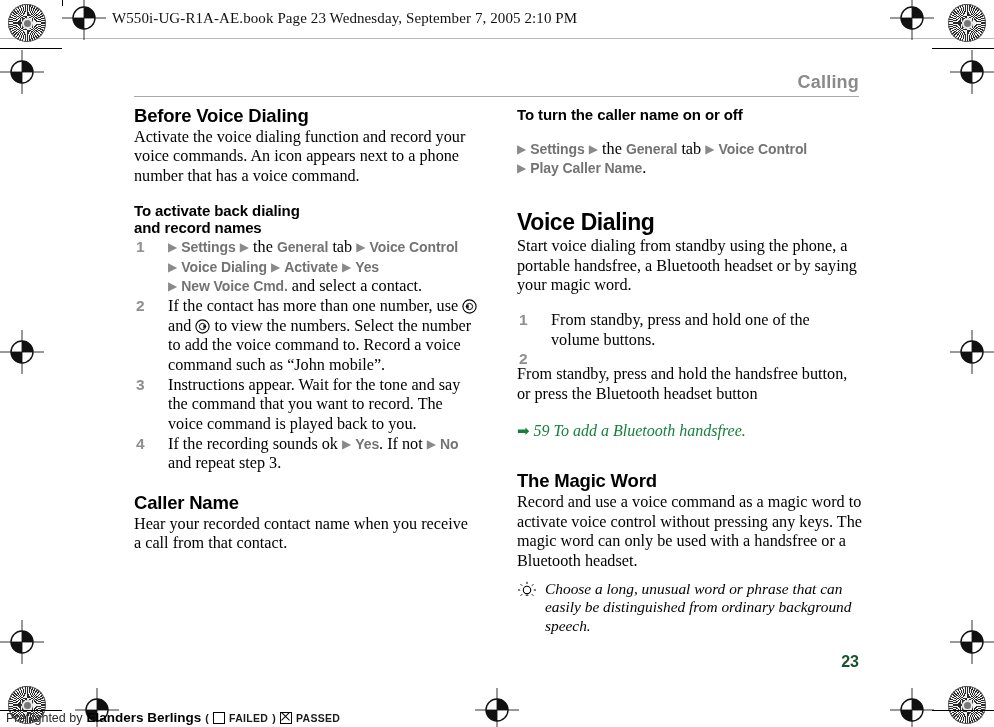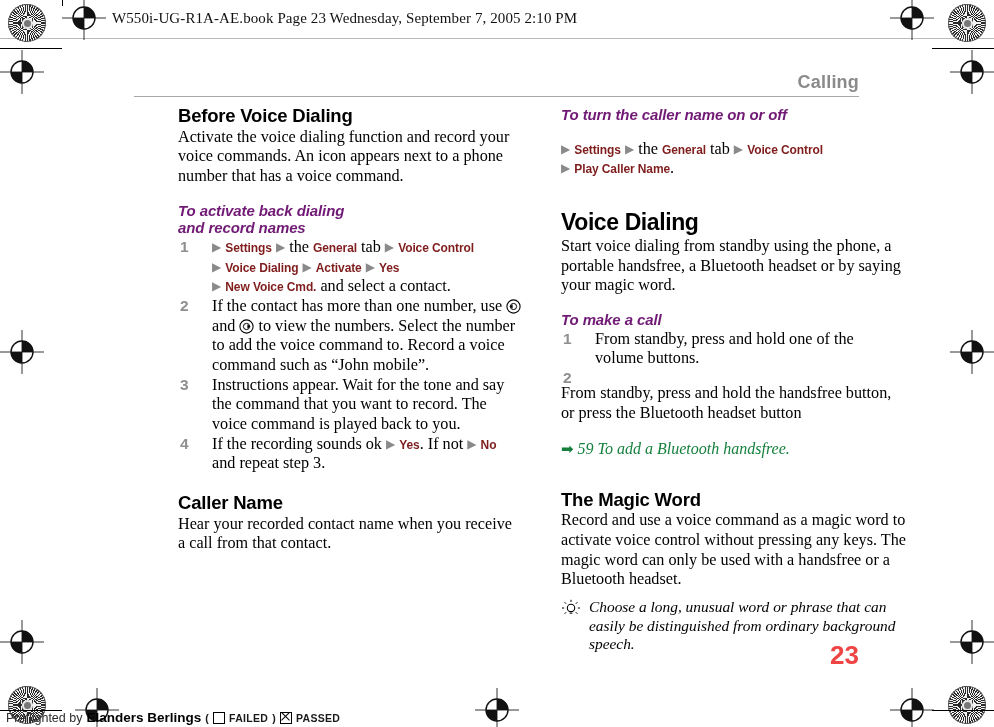--- a/index.html
+++ b/index.html
@@ -44,37 +44,37 @@
     font-family:"Liberation Sans", sans-serif;
     font-weight:bold;font-size:18px;color:#8a8a8a;letter-spacing:.2px;
   }
   .head-rule{
     position:absolute;left:134px;right:133px;top:58px;
     height:1px;background:#a8a8a8;
   }
   .folio{
     position:absolute;right:133px;bottom:22px;
     font-family:"Liberation Sans", sans-serif;
-    font-weight:bold;font-size:26px;color:#ef4444;
+    font-weight:bold;font-size:16px;color:#14532d;
   }
   .col{
-    position:absolute;top:68px;width:345px;margin-left:44px;
+    position:absolute;top:68px;width:345px;
   }
   .col-left{left:134px;}
   .col-right{left:517px;}
 
   h2.sec{
     font-family:"Liberation Sans", sans-serif;
     font-weight:bold;font-size:18.5px;line-height:1.12;
     margin:0 0 1px 0;color:#000;letter-spacing:-.2px;
   }
   h3.proc{
     font-family:"Liberation Sans", sans-serif;
-    font-weight:bold;font-style:italic;font-size:15px;line-height:1.17;
-    margin:0 0 1px 0;color:#701a75;letter-spacing:-.1px;
+    font-weight:bold;font-size:15px;line-height:1.17;
+    margin:0 0 1px 0;color:#000000;letter-spacing:-.1px;
   }
   p.body{
     font-family:"Liberation Serif", serif;
     font-size:16.2px;line-height:1.215;margin:0;color:#000;
   }
   .gap-s{height:8px;}
   .gap-m{height:15px;}
   .gap-l{height:19px;}
 
   ol.steps{margin:0;padding:0;list-style:none;}
@@ -83,21 +83,21 @@
     font-family:"Liberation Serif", serif;
     font-size:16.2px;line-height:1.215;margin:0 0 0 0;color:#000;
   }
   ol.steps li .num{
     position:absolute;left:2px;top:0;
     font-family:"Liberation Sans", sans-serif;
     font-weight:bold;font-size:15.5px;color:#8f8f8f;
   }
   .ui{
     font-family:"Liberation Sans", sans-serif;
-    font-weight:bold;font-size:12px;color:#7f1d1d;
+    font-weight:bold;font-size:14px;color:#737373;
     letter-spacing:-.1px;
   }
   .ui-arrow{
     font-family:"Liberation Sans", sans-serif;
     font-size:12px;color:#8a8a8a;vertical-align:1px;
   }
   .navline{
     font-family:"Liberation Serif", serif;font-size:16.2px;line-height:1.215;
   }
   .xref{
@@ -309,21 +309,20 @@
       <span class="ui-arrow">▶</span> <span class="ui">Play Caller Name</span><span>.</span>
     </p>
 
     <div class="gap-m"></div>
 
     <h2 class="sec" style="font-size:23px;letter-spacing:-.4px;">Voice Dialing</h2>
     <p class="body">Start voice dialing from standby using the phone, a portable handsfree, a Bluetooth headset or by saying your magic word.</p>
 
     <div class="gap-m"></div>
 
-    <h3 class="proc">To make a call</h3>
     <ol class="steps">
       <li>
         <span class="num">1</span>
         <span>From standby, press and hold one of the volume buttons.</span>
       </li>
       <li>
         <span class="num">2</span>
       </li>
     </ol>
 

